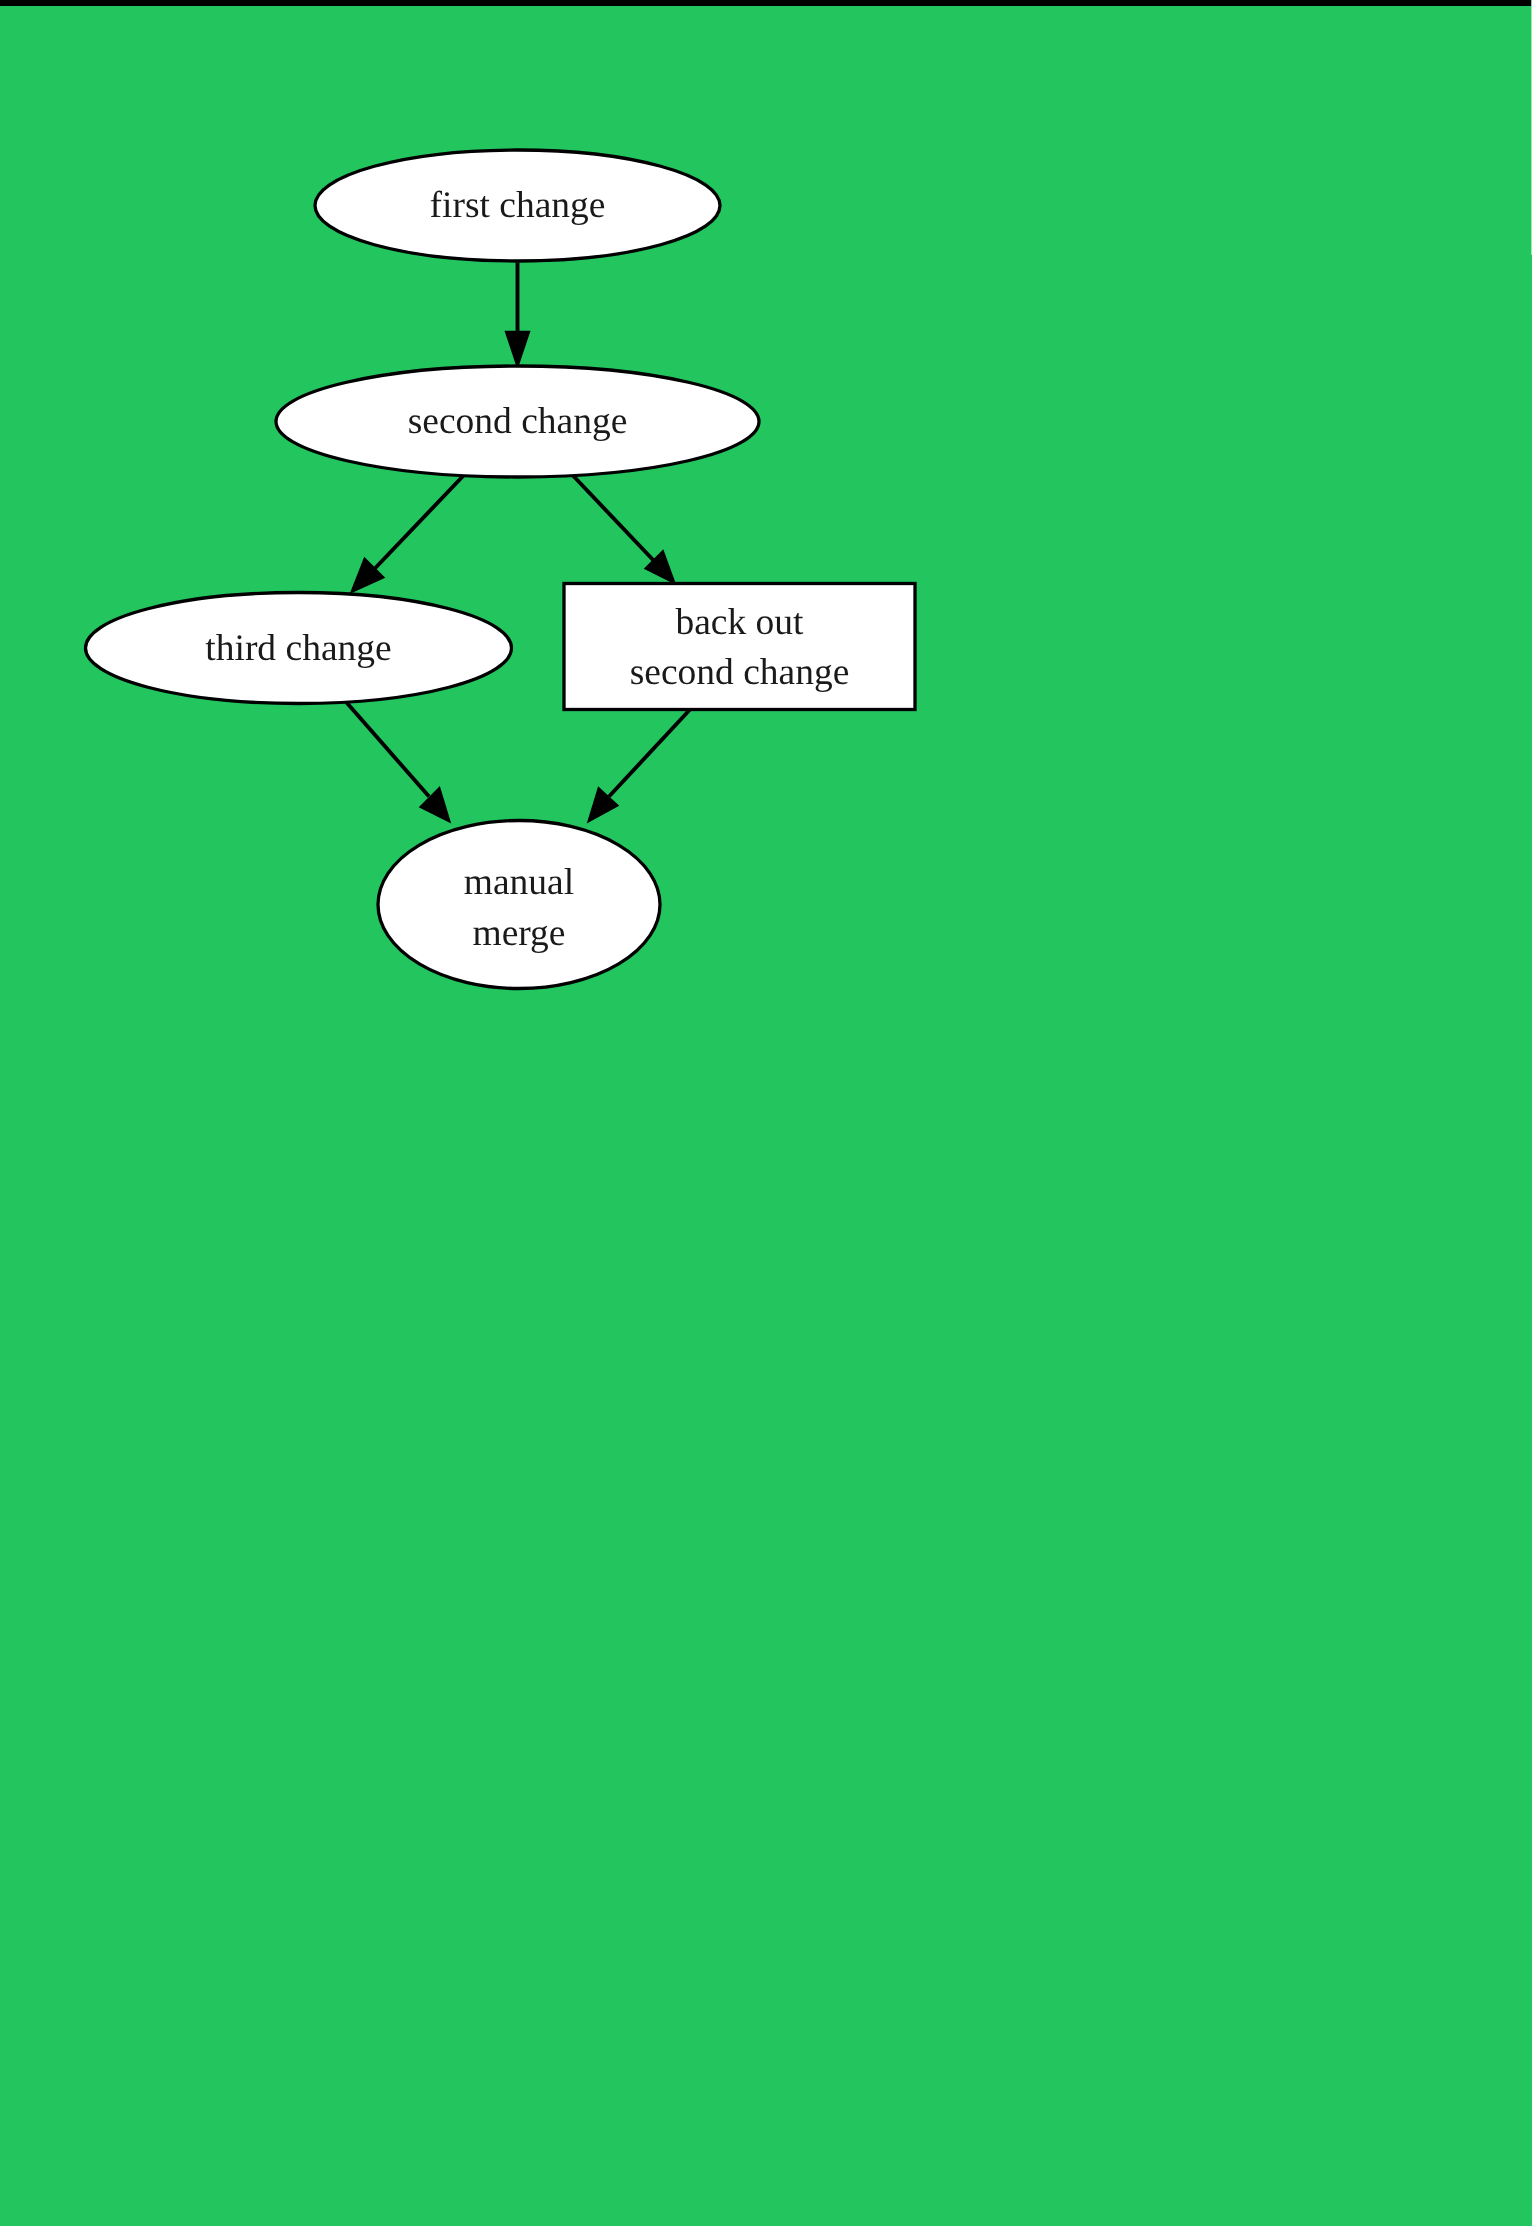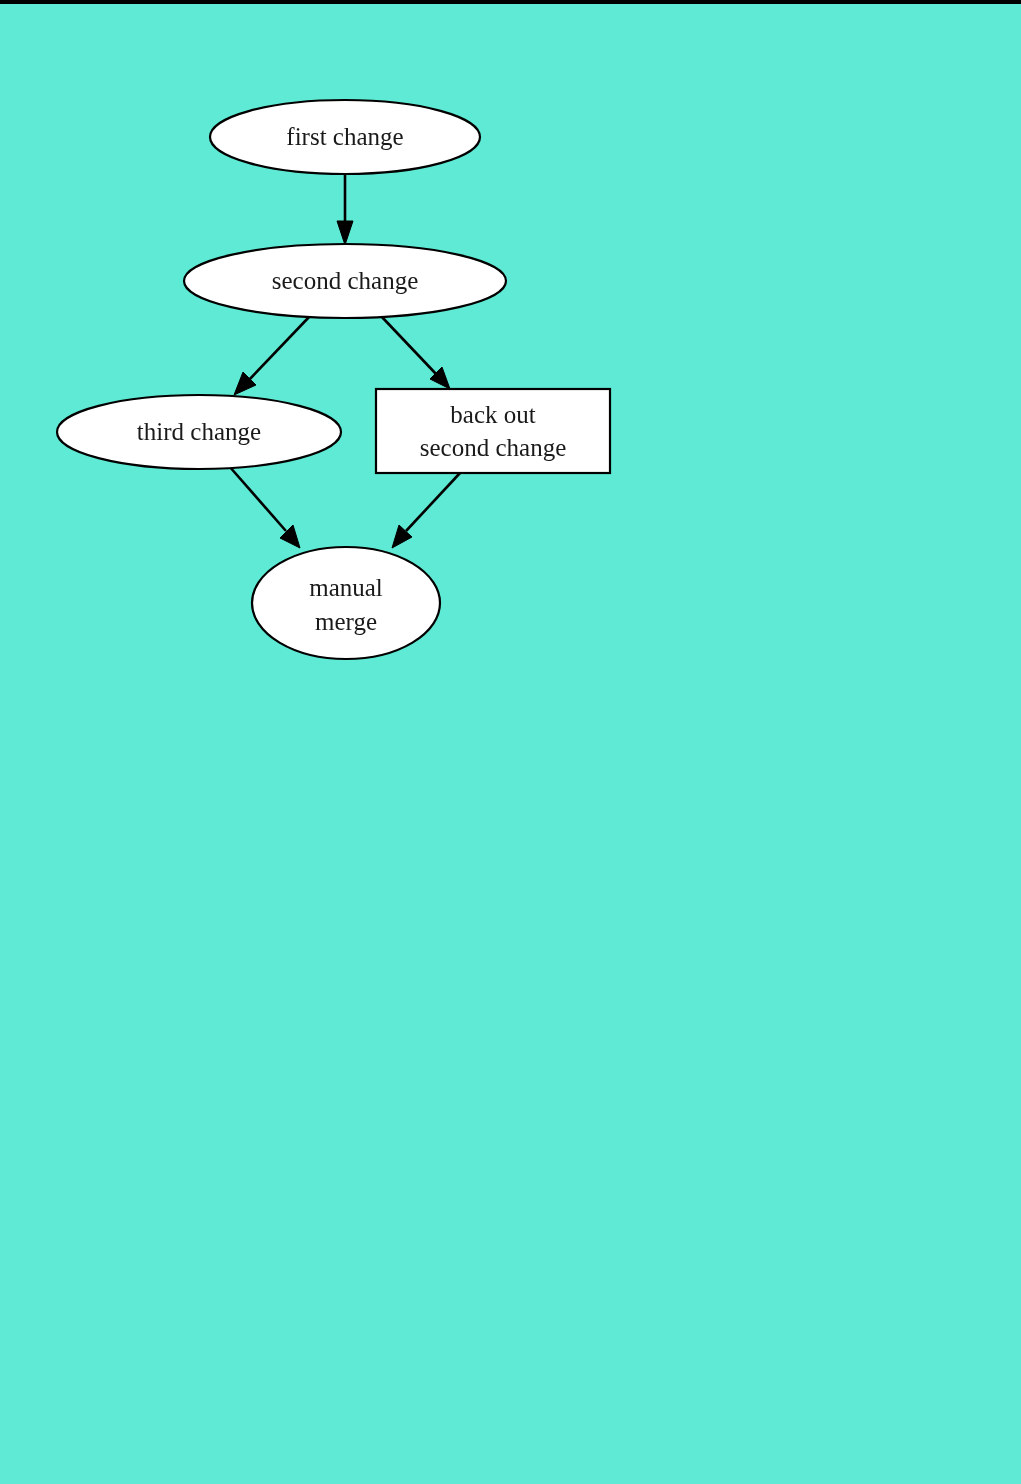--- a/index.html
+++ b/index.html
@@ -4,21 +4,21 @@
 <style>
   html, body {
     margin: 0;
     padding: 0;
     background: #ffffff;
   }
   #page {
     position: relative;
     width: 1021px;
     height: 1484px;
-    background: #5eead4;
+    background: #22c55e;
     overflow: hidden;
     font-family: "Liberation Serif", "DejaVu Serif", serif;
   }
   #top-rule {
     position: absolute;
     left: 0;
     top: 0;
     width: 1021px;
     height: 4px;
     background: #000000;

